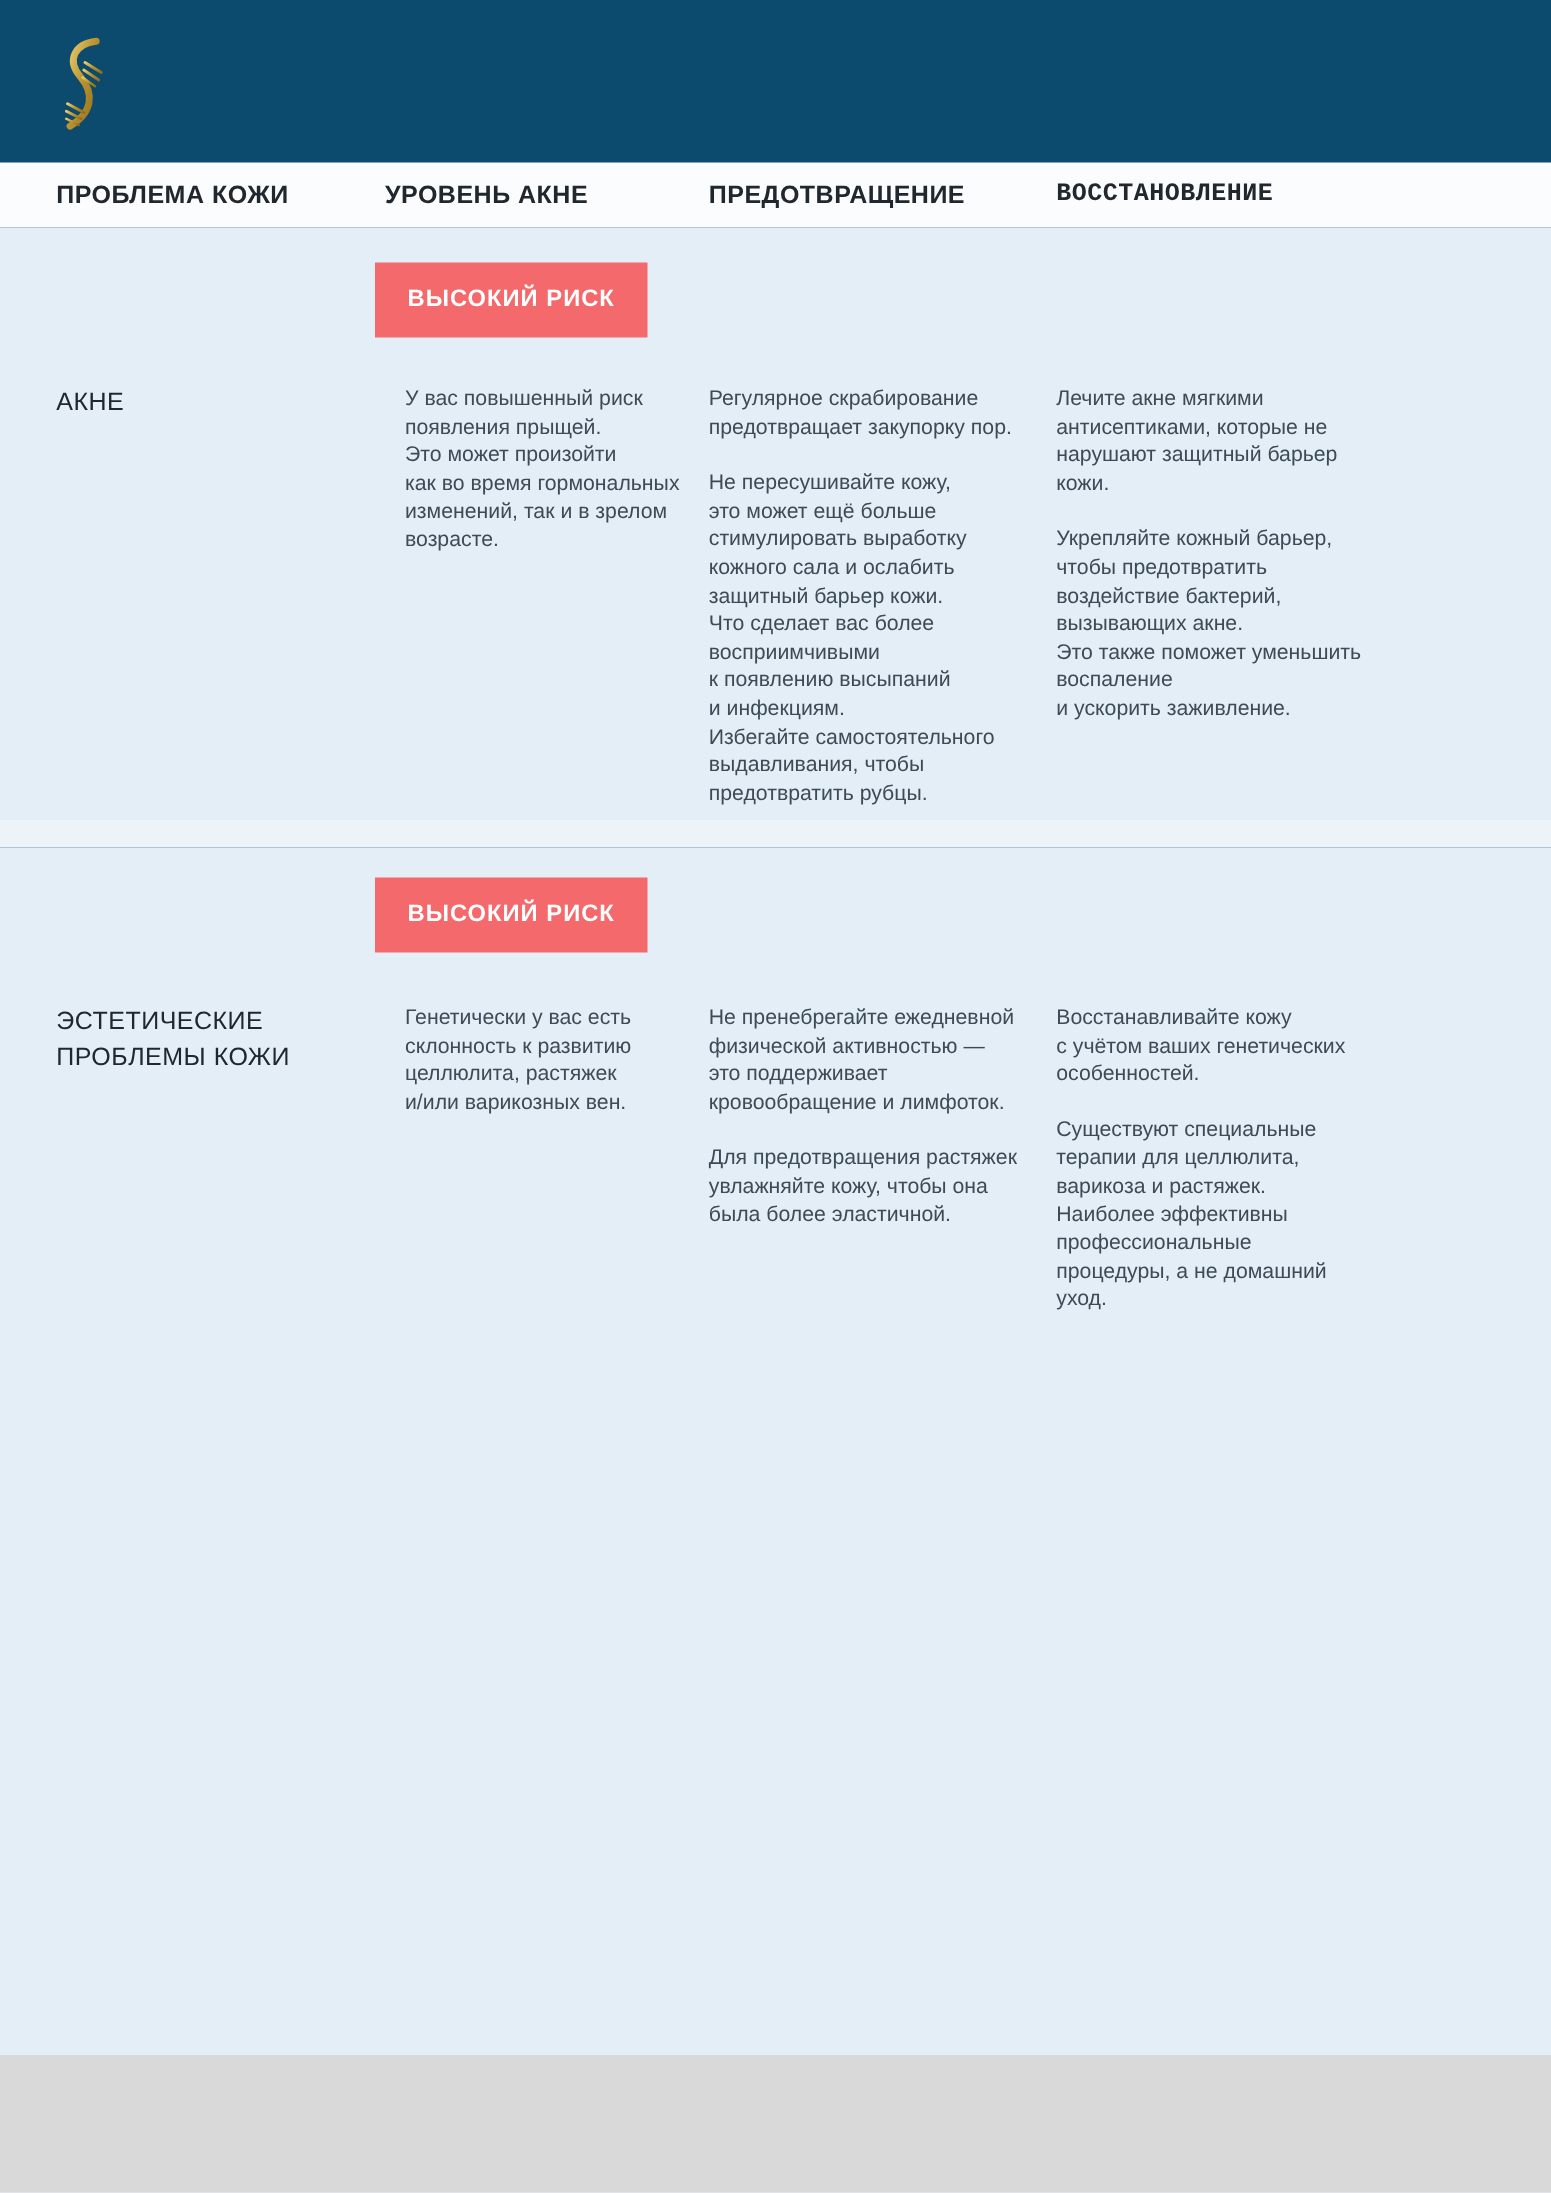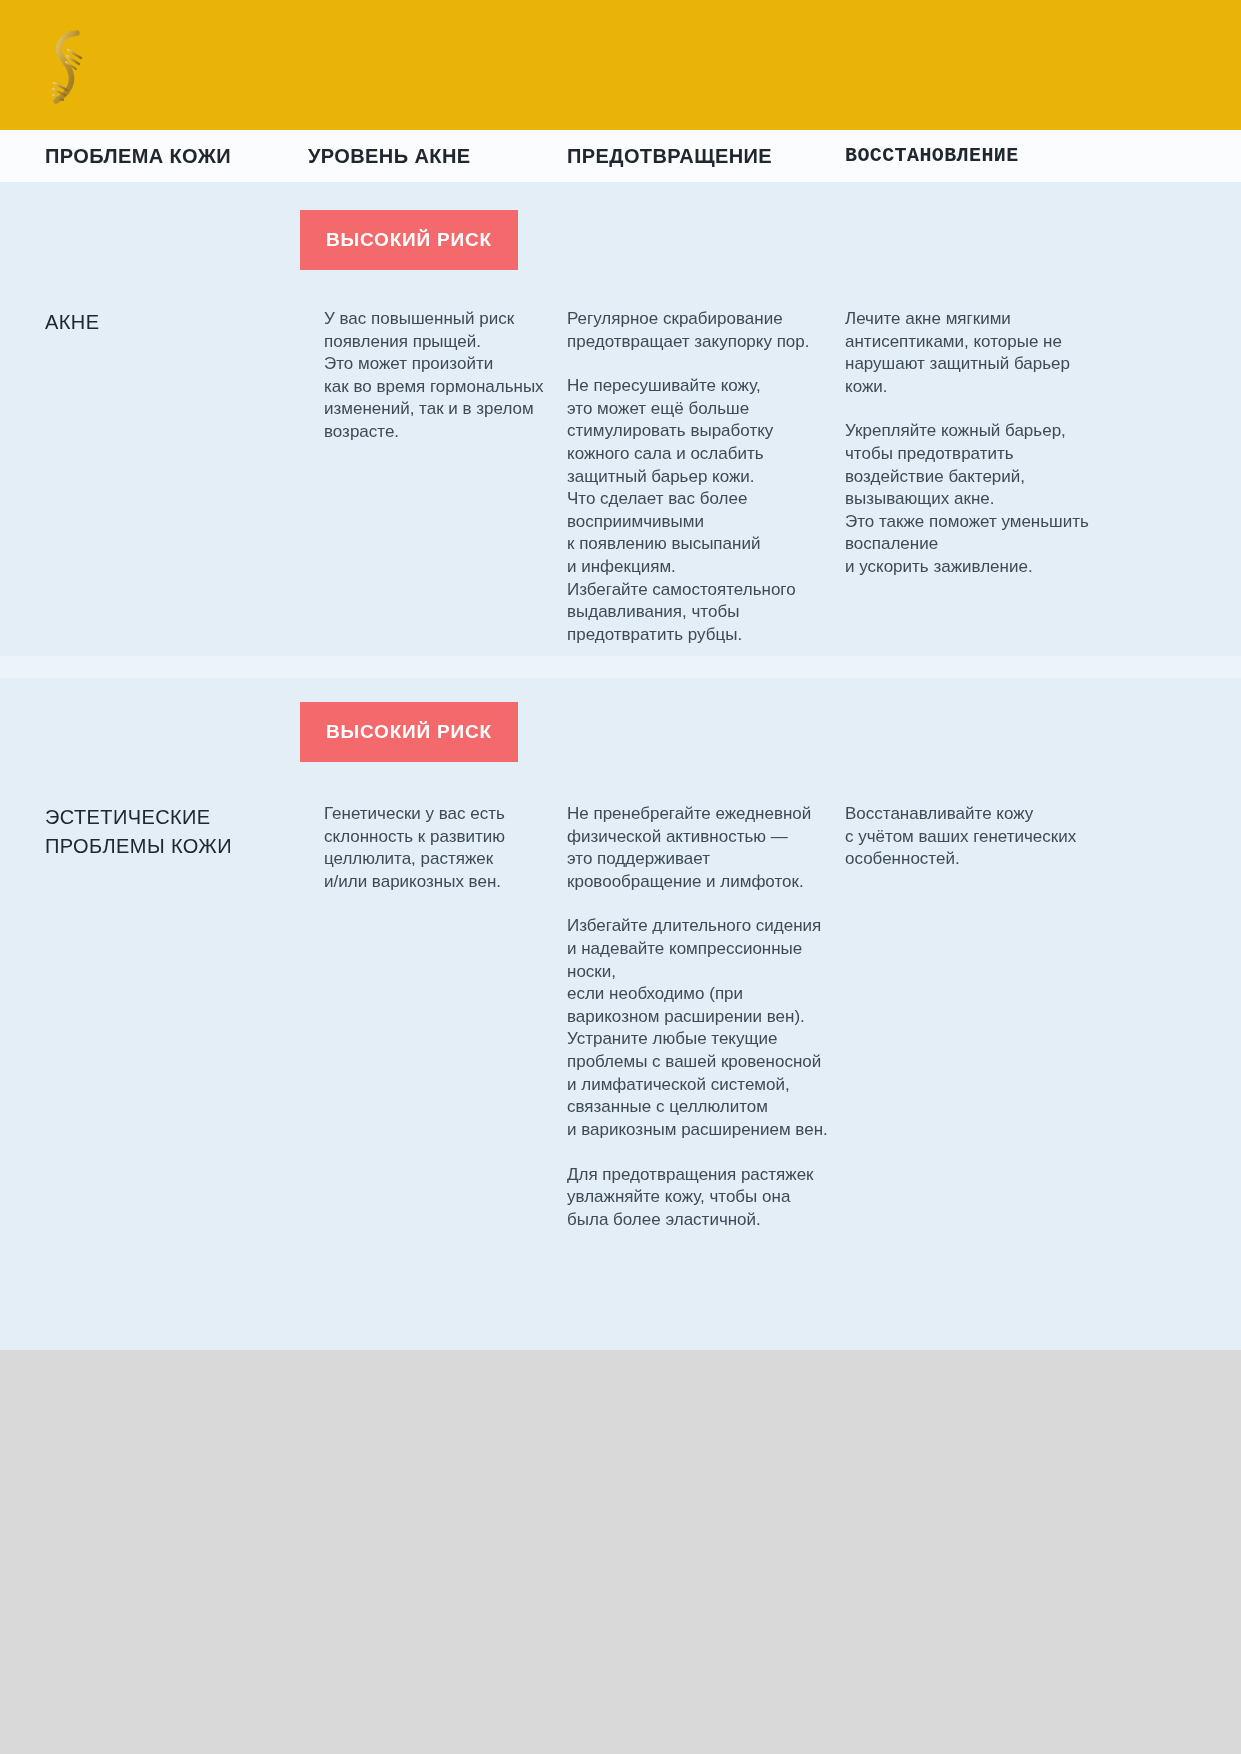--- a/index.html
+++ b/index.html
@@ -2,23 +2,23 @@
 <html lang="ru"><head>
 <meta charset="utf-8">
 <style>
   html,body{margin:0;padding:0;}
   body{
     font-family:"Liberation Sans","DejaVu Sans",sans-serif;
     background:#d9d9d9;
   }
   .page{
     position:relative;
-    width:1241px;height:1350px;
+    width:1241px;height:1644px;
     margin:0 auto;
-    background:#eab308;
+    background:#0c4a6e;
     overflow:hidden;
   }
   
   .logo{
     position:absolute;left:44px;top:28px;width:48px;height:84px;
   }
   
   .header-band{
     position:absolute;left:0;top:130px;width:1241px;height:52px;
     background:#FBFCFD;
@@ -151,30 +151,27 @@
       <div class="col col-problem">
         <h3 class="problem-name">ЭСТЕТИЧЕСКИЕ ПРОБЛЕМЫ КОЖИ</h3>
       </div>
       <div class="col col-risk body-text">
           <p>Генетически у вас есть склонность к развитию целлюлита, растяжек
 и/или варикозных вен.</p>
         </div>
       <div class="col col-prevention body-text">
           <p>Не пренебрегайте ежедневной физической активностью —
 это поддерживает кровообращение и лимфоток.</p>
-          <p>Избегайте длительного сидения и надевайте компрессионные носки,
-если необходимо (при варикозном расширении вен).
-Устраните любые текущие проблемы с вашей кровеносной
-и лимфатической системой, связанные с целлюлитом
-и варикозным расширением вен.</p>
           <p>Для предотвращения растяжек увлажняйте кожу, чтобы она была более эластичной.</p>
         </div>
       <div class="col col-recovery body-text">
           <p>Восстанавливайте кожу
 с учётом ваших генетических особенностей.</p>
+          <p>Существуют специальные терапии для целлюлита, варикоза и растяжек.
+Наиболее эффективны профессиональные процедуры, а не домашний уход.</p>
         </div>
     </div>
   </section>
 
   <div class="footer">
     <div class="footer-line"></div>
     <div class="page-number">08</div>
   </div>
 
 </div>

